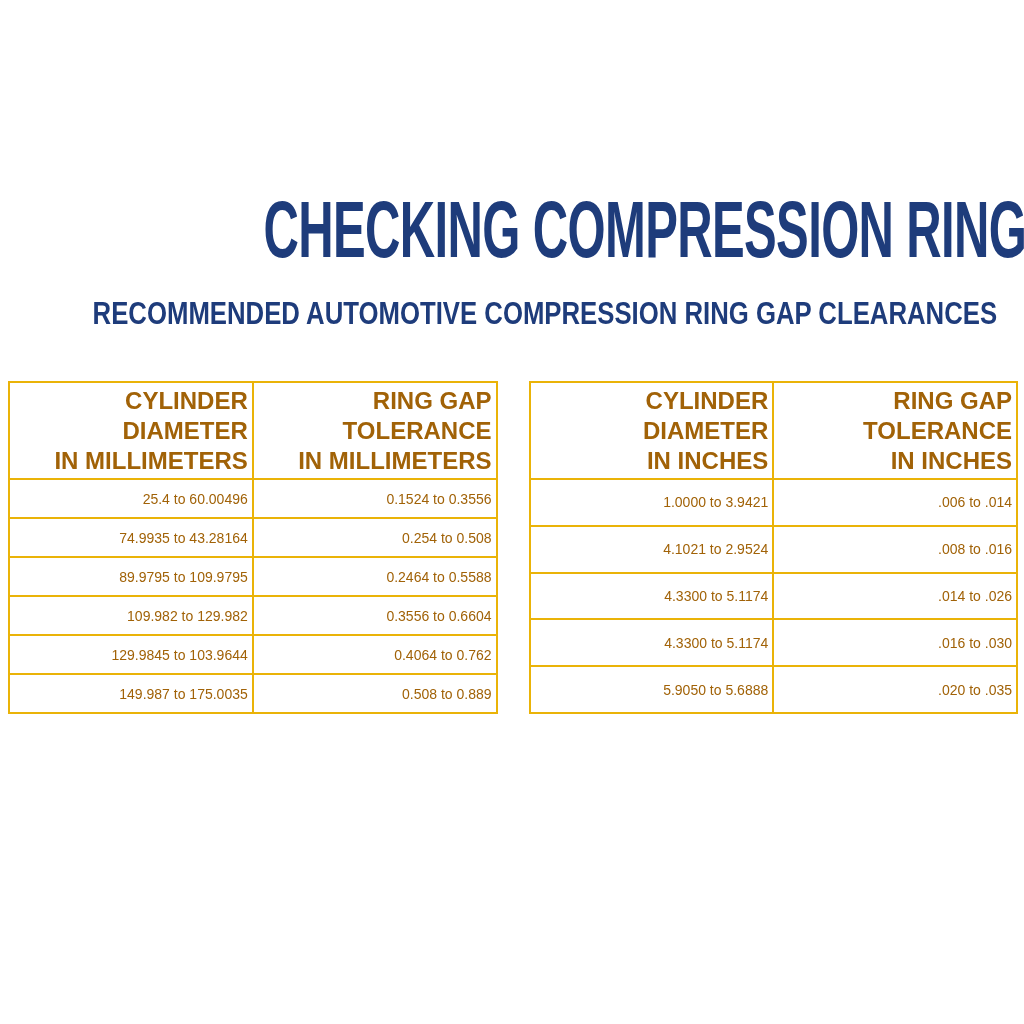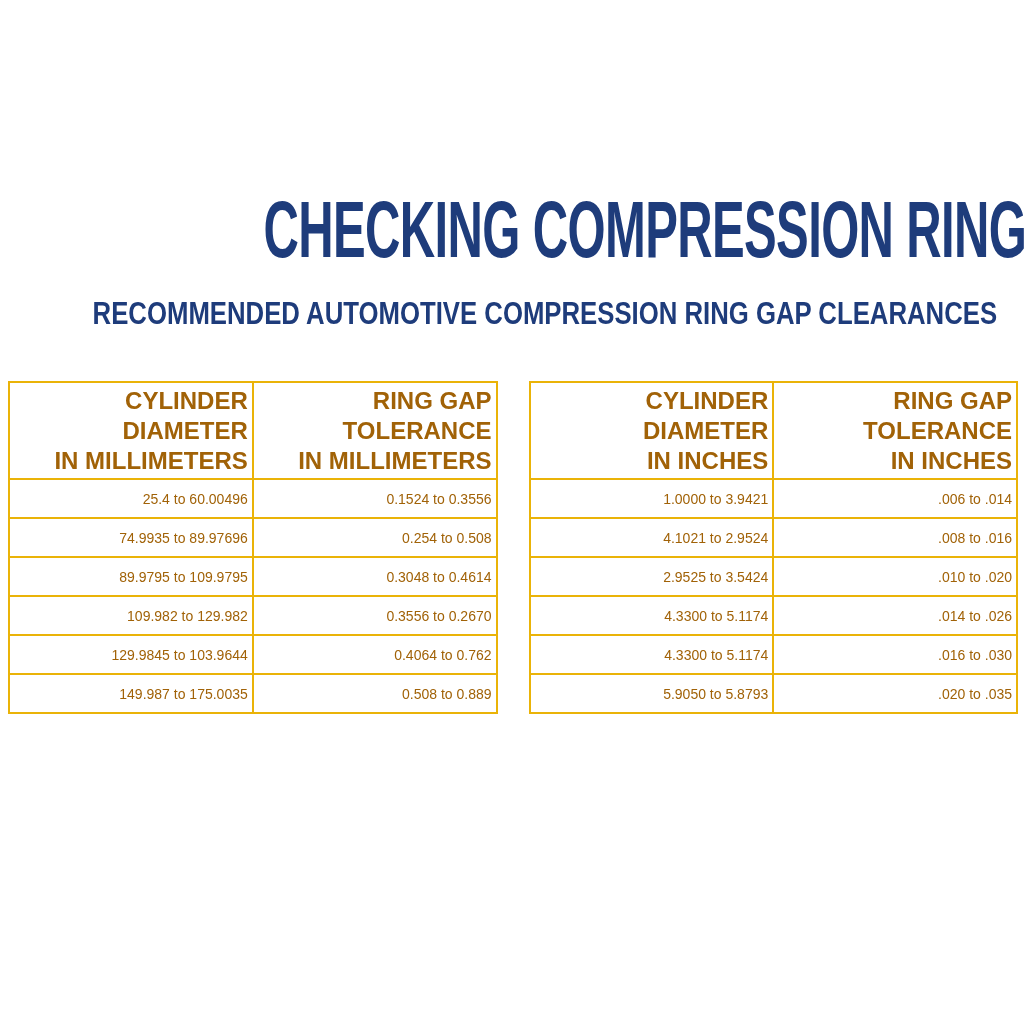--- a/index.html
+++ b/index.html
@@ -113,30 +113,30 @@
 TOLERANCE
 IN MILLIMETERS</th>
         </tr>
       </thead>
       <tbody>
         <tr>
           <td>25.4 to 60.00496</td>
           <td>0.1524 to 0.3556</td>
         </tr>
         <tr>
-          <td>74.9935 to 89.97696</td>
+          <td>74.9935 to 43.28164</td>
           <td>0.254 to 0.508</td>
         </tr>
         <tr>
           <td>89.9795 to 109.9795</td>
-          <td>0.3048 to 0.4614</td>
+          <td>0.2464 to 0.5588</td>
         </tr>
         <tr>
           <td>109.982 to 129.982</td>
-          <td>0.3556 to 0.2670</td>
+          <td>0.3556 to 0.6604</td>
         </tr>
         <tr>
           <td>129.9845 to 103.9644</td>
           <td>0.4064 to 0.762</td>
         </tr>
         <tr>
           <td>149.987 to 175.0035</td>
           <td>0.508 to 0.889</td>
         </tr>
       </tbody>
@@ -156,32 +156,28 @@
       <tbody>
         <tr>
           <td>1.0000 to 3.9421</td>
           <td>.006 to .014</td>
         </tr>
         <tr>
           <td>4.1021 to 2.9524</td>
           <td>.008 to .016</td>
         </tr>
         <tr>
-          <td>2.9525 to 3.5424</td>
-          <td>.010 to .020</td>
-        </tr>
-        <tr>
           <td>4.3300 to 5.1174</td>
           <td>.014 to .026</td>
         </tr>
         <tr>
           <td>4.3300 to 5.1174</td>
           <td>.016 to .030</td>
         </tr>
         <tr>
-          <td>5.9050 to 5.8793</td>
+          <td>5.9050 to 5.6888</td>
           <td>.020 to .035</td>
         </tr>
       </tbody>
     </table>
 
   </div>
 </div>
 
 </body></html>

